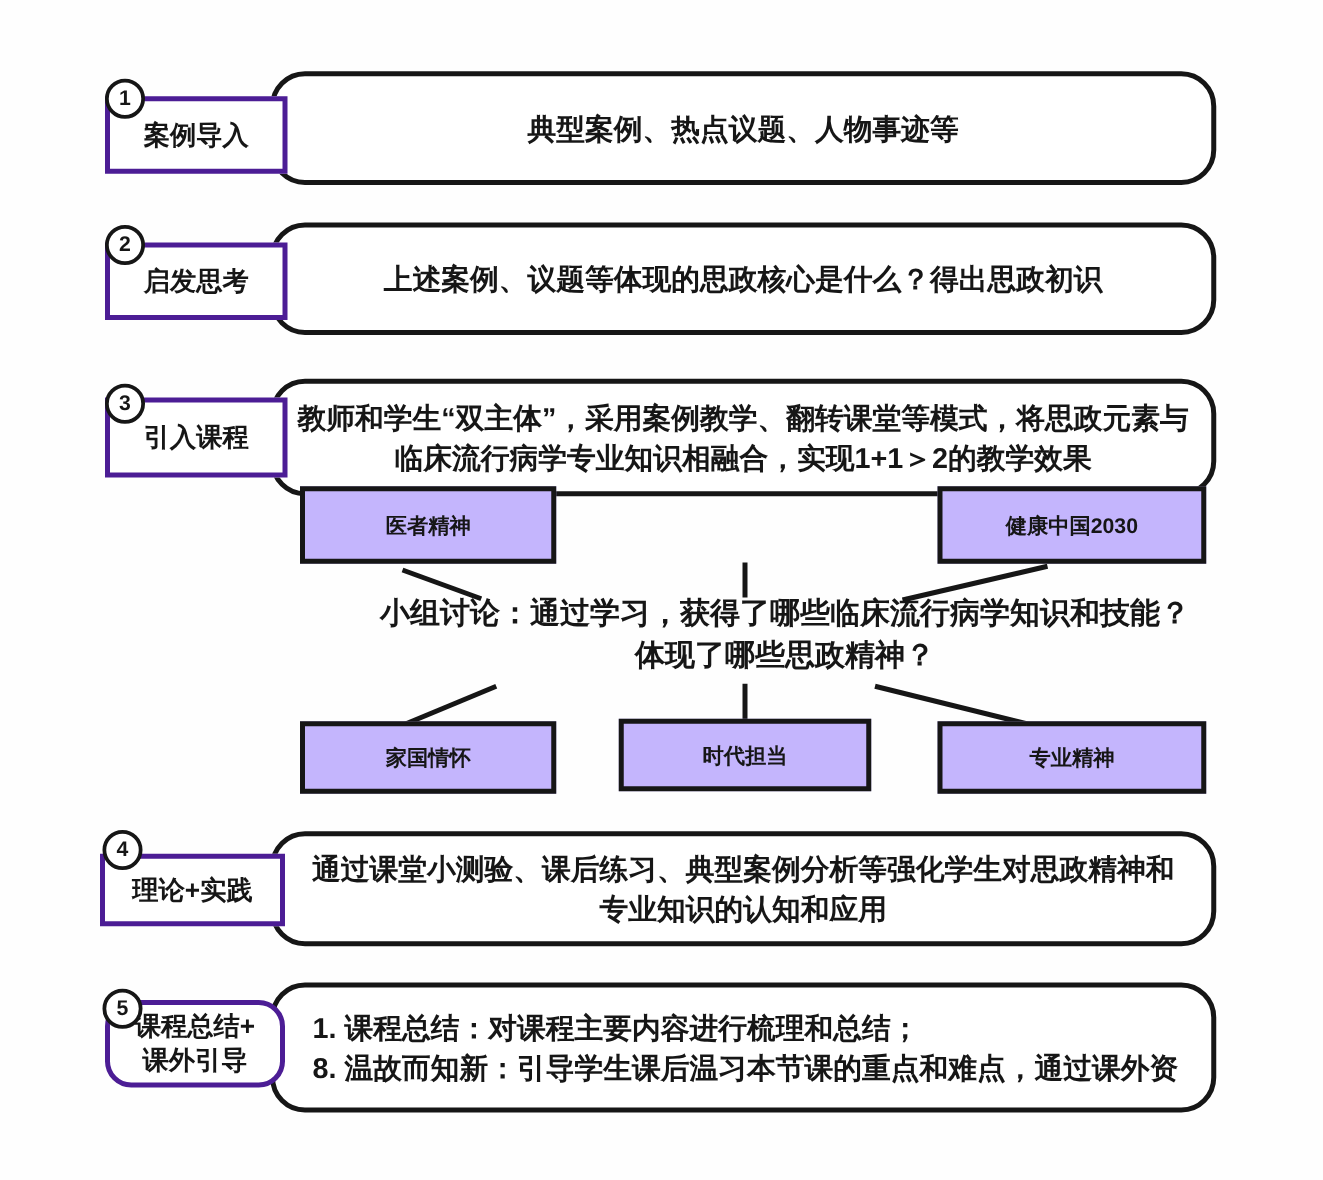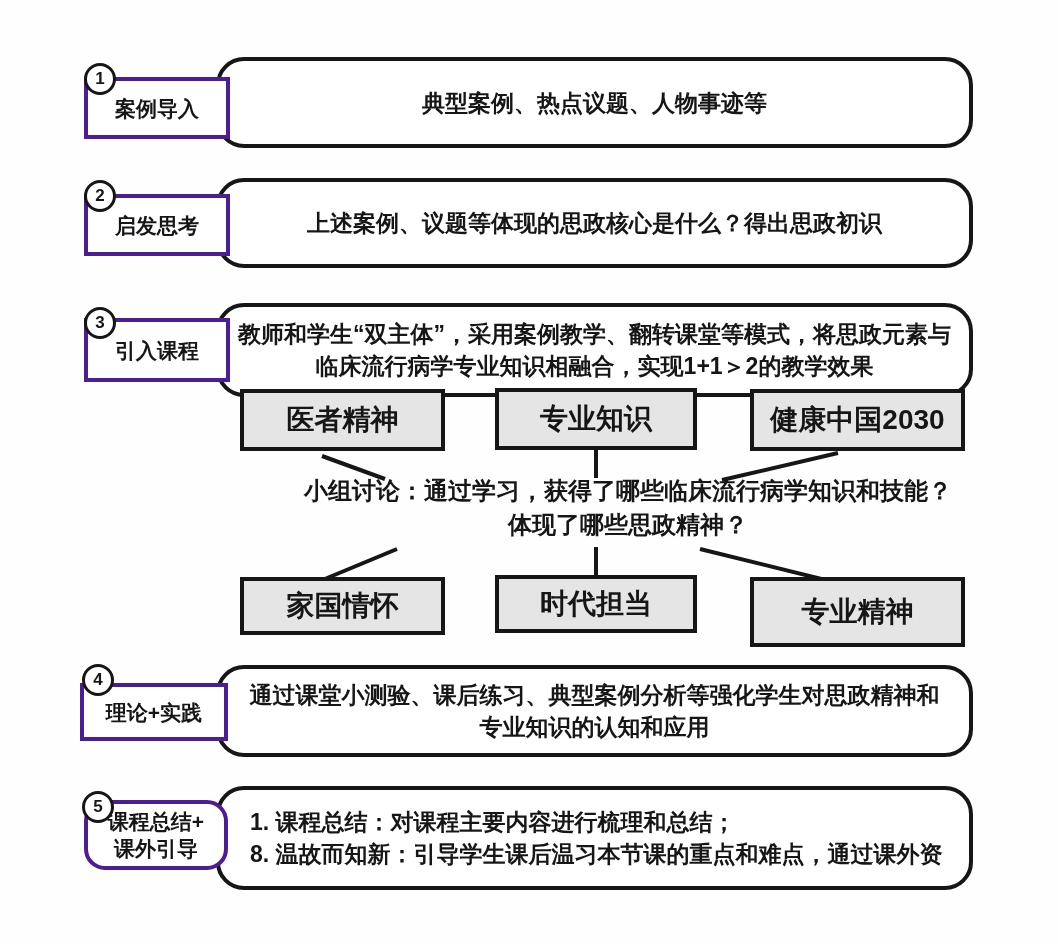--- a/index.html
+++ b/index.html
@@ -19,22 +19,22 @@
     position:absolute;border:4px solid #4c1d95;background:#ffffff;box-sizing:border-box;
     display:flex;flex-direction:column;justify-content:center;align-items:center;
     text-align:center;font-size:21px;line-height:27px;z-index:3;
   }
   .num{
     position:absolute;width:32px;height:32px;border:3px solid #161616;border-radius:50%;
     background:#ffffff;box-sizing:border-box;display:flex;justify-content:center;align-items:center;
     font-size:17px;z-index:4;
   }
   .kbox{
-    position:absolute;border:4px solid #161616;background:#e5e5e5;box-sizing:border-box;
-    display:flex;justify-content:center;align-items:center;font-size:28px;z-index:2;
+    position:absolute;border:4px solid #161616;background:#c4b5fd;box-sizing:border-box;
+    display:flex;justify-content:center;align-items:center;font-size:17px;z-index:2;
     white-space:nowrap;
   }
   .disc{
     position:absolute;left:168px;top:474px;width:920px;text-align:center;
     font-size:24px;line-height:34px;z-index:1;
   }
   .lines-svg{position:absolute;left:0;top:0;width:1058px;height:944px;z-index:0;}
 </style>
 </head>
 <body>
@@ -77,39 +77,36 @@
   <div class="tag" style="left:84px;top:318px;width:146px;height:64px;">
     <div>引入课程</div>
   </div>
   <div class="num" style="left:84px;top:307px;">
     <span>3</span>
   </div>
 
   <div class="kbox" style="left:240px;top:389px;width:205px;height:62px;">
     <span>医者精神</span>
   </div>
-  <div class="kbox" style="left:495px;top:388px;width:202px;height:62px;">
-    <span>专业知识</span>
-  </div>
   <div class="kbox" style="left:750px;top:389px;width:215px;height:62px;">
     <span>健康中国2030</span>
   </div>
 
   <div class="disc">
     <div>小组讨论：通过学习，获得了哪些临床流行病学知识和技能？</div>
     <div>体现了哪些思政精神？</div>
   </div>
 
   <div class="kbox" style="left:240px;top:577px;width:205px;height:58px;">
     <span>家国情怀</span>
   </div>
   <div class="kbox" style="left:495px;top:575px;width:202px;height:58px;">
     <span>时代担当</span>
   </div>
-  <div class="kbox" style="left:750px;top:577px;width:215px;height:70px;">
+  <div class="kbox" style="left:750px;top:577px;width:215px;height:58px;">
     <span>专业精神</span>
   </div>
 
   <div class="bubble" style="left:216px;top:665px;width:757px;height:92px;">
     <div class="ln">通过课堂小测验、课后练习、典型案例分析等强化学生对思政精神和</div>
     <div class="ln">专业知识的认知和应用</div>
   </div>
   <div class="tag" style="left:80px;top:683px;width:148px;height:58px;">
     <div>理论+实践</div>
   </div>

